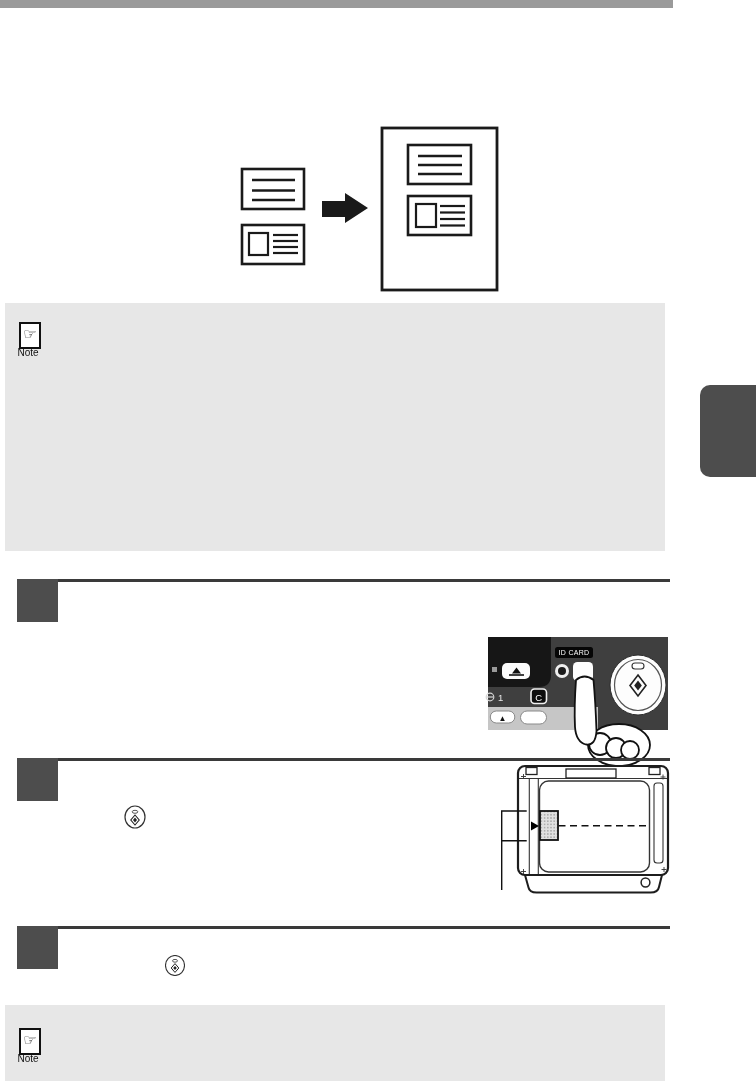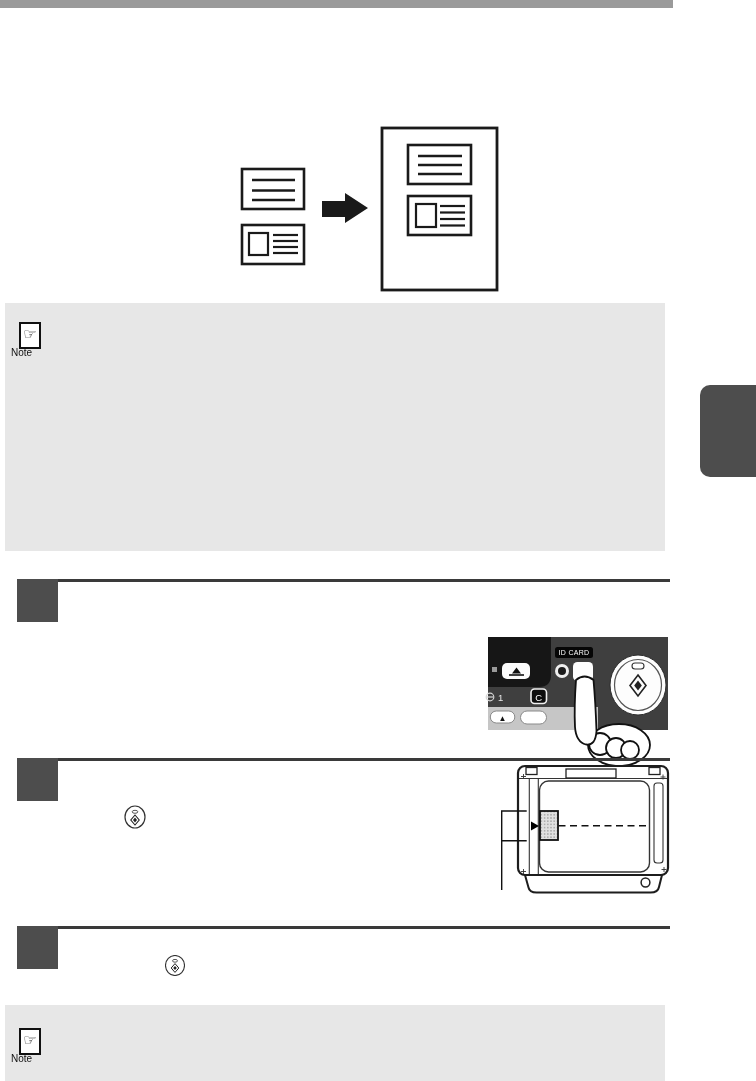--- a/index.html
+++ b/index.html
@@ -4,21 +4,21 @@
 <style>
   html,body{margin:0;padding:0;background:#ffffff;}
   #page{position:relative;width:756px;height:1081px;background:#ffffff;overflow:hidden;
         font-family:"Liberation Sans", sans-serif;}
   .abs{position:absolute;}
   .notebox{background:#e7e7e7;}
   .note-icon-box{position:absolute;width:18px;height:23px;background:#ffffff;border:2px solid #111;
                  display:flex;align-items:center;justify-content:center;}
   .note-hand{font-family:"DejaVu Sans", sans-serif;font-size:15px;color:#111;line-height:1;
              transform:translateY(-1px);}
-  .note-label{position:absolute;width:34px;text-align:left;font-size:10px;color:#111;letter-spacing:0;}
+  .note-label{position:absolute;width:34px;text-align:center;font-size:10px;color:#111;letter-spacing:0;}
   .step-rule{position:absolute;left:17px;width:653px;height:3px;background:#3a3a3a;}
   .step-square{position:absolute;left:17px;width:41px;height:43px;background:#4d4d4d;}
   svg text{font-family:"Liberation Sans", sans-serif;}
 </style>
 </head>
 <body>
 
 <div id="page">
 
   <div class="abs" style="left:0;top:1;width:673px;height:8px;background:#9a9a9a;"></div>

